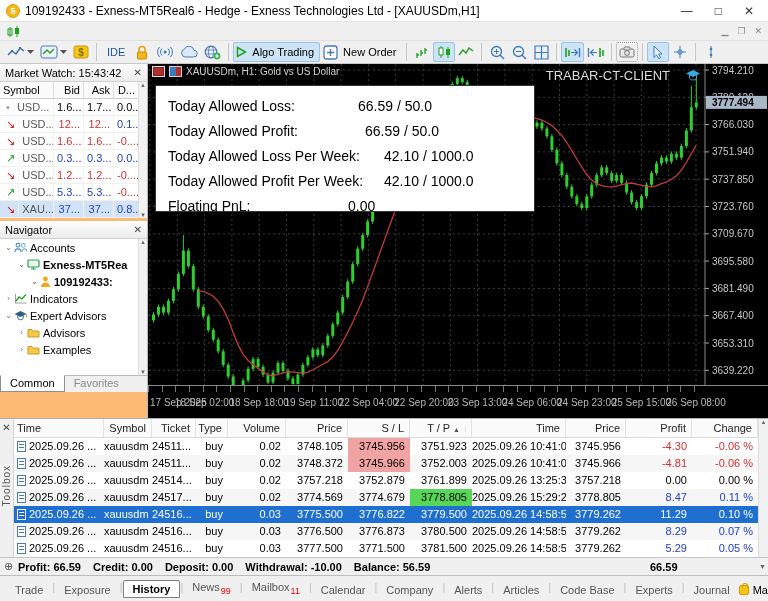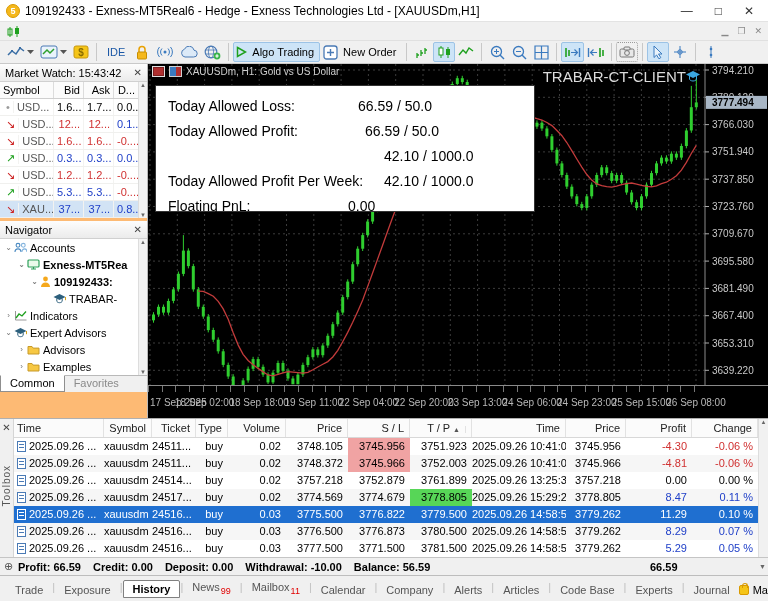--- a/index.html
+++ b/index.html
@@ -48,21 +48,21 @@
   .nav-row .exp { width:9px; font-size:8px; color:#777; text-align:center; }
   .nav-row .nico { margin:0 3px 0 1px; display:flex; }
   .nav-row.b { font-weight:bold; }
 
   
   .chartpanel { position:absolute; left:148px; top:64px; width:620px; height:354px; background:#000; }
   .chart-canvas { position:absolute; left:0; top:0; width:620px; height:321px; }
   .chart-header { position:absolute; left:4px; top:2px; display:flex; align-items:center; gap:4px; color:#cfcfcf; font-size:10px; z-index:3; }
   .ch-ic1 { width:13px; height:11px; background:#b03030; border:1px solid #e0e0e0; display:inline-block; box-shadow:inset 0 0 0 1px #802020; }
   .ch-ic2 { width:13px; height:11px; background:linear-gradient(90deg,#3a7abf 55%,#b03030 45%); border:1px solid #d0d0d0; display:inline-block; }
-  .client-label { position:absolute; right:68px; top:4px; color:#dcdcdc; font-size:15px; display:flex; gap:0; align-items:center; z-index:3; }
+  .client-label { position:absolute; right:68px; top:4px; color:#dcdcdc; font-size:13px; display:flex; gap:16px; align-items:center; z-index:3; }
   .infobox { position:absolute; left:7px; top:21px; width:380px; height:127px; background:#fff; border:1px solid #333; z-index:4; }
   .infobox .irow { position:absolute; left:12px; right:6px; height:20px; font-size:14px; color:#000; }
   .infobox .ival { position:absolute; top:0; }
   .timeaxis { position:absolute; left:0; top:321px; width:620px; height:33px; background:#000; border-top:1px solid #8a8a8a; }
   .ticks { position:absolute; left:0; top:0; width:558px; height:6px;
            background:repeating-linear-gradient(90deg,#777 0 1px,transparent 1px 13.65px); }
   .tlabel { position:absolute; top:11px; color:#b8b8b8; font-size:10px; white-space:nowrap; transform:translateX(-50%); }
   .tlabel.first { transform:none; }
 
   
@@ -375,31 +375,20 @@
       </div>
       <div class="nav-row b" style="padding-left: 30px;">
         <span class="exp">⌄</span>
         <span class="nico">
           <svg width="11" height="11">
             <circle cx="5.5" cy="3" r="2.4" fill="#f5a81c"></circle>
             <path d="M1 11c0-2.8 2-4.4 4.5-4.4S10 8.2 10 11z" fill="#f5a81c"></path>
           </svg>
         </span>
         <span>109192433:</span>
-      </div>
-      <div class="nav-row" style="padding-left: 43px;">
-        <span class="exp"></span>
-        <span class="nico">
-          <svg width="13" height="11">
-            <path d="M6.5 1L12.5 4 6.5 7 .5 4z" fill="#2c5f7c"></path>
-            <path d="M3.8 5.4V8c0 .9 1.2 1.7 2.7 1.7S9.2 8.9 9.2 8V5.4" fill="none" stroke="#2c5f7c"></path>
-            <path d="M12.5 4v3.2" stroke="#d4a017"></path>
-          </svg>
-        </span>
-        <span>TRABAR-</span>
       </div>
       <div class="nav-row" style="padding-left: 4px;">
         <span class="exp">›</span>
         <span class="nico">
           <svg width="13" height="11">
             <path d="M1.5 10V1M1.5 10h11" stroke="#999"></path>
             <polyline points="2,8 5,4 8,6 12,1.5" fill="none" stroke="#1ea01e" stroke-width="1.3"></polyline>
           </svg>
         </span>
         <span>Indicators</span>
@@ -737,21 +726,21 @@
     <div class="client-label">
       <span>TRABAR-CT-CLIENT</span>
       <svg width="14" height="11">
           <path d="M7 0l7 3.5L7 7 0 3.5z" fill="#3ba7e0"></path>
           <path d="M3.5 5v3c0 1 1.6 2 3.5 2s3.5-1 3.5-2V5" fill="none" stroke="#3ba7e0"></path>
         </svg>
     </div>
     <div class="infobox" id="infobox">
         <div class="irow" style="top: 12px;"><span>Today Allowed Loss:</span><span class="ival" style="left:190px">66.59 / 50.0</span></div>
         <div class="irow" style="top: 37px;"><span>Today Allowed Profit:</span><span class="ival" style="left:197px">66.59 / 50.0</span></div>
-        <div class="irow" style="top: 62px;"><span class="ival" style="left:216px">42.10 / 1000.0</span></div>
+        <div class="irow" style="top: 62px;"><span>Today Allowed Loss  Per Week:</span><span class="ival" style="left:216px">42.10 / 1000.0</span></div>
         <div class="irow" style="top: 87px;"><span>Today Allowed Profit Per Week:</span><span class="ival" style="left:216px">42.10 / 1000.0</span></div>
         <div class="irow" style="top: 112px;"><span>Floating PnL:</span><span class="ival" style="left:180px">0.00</span></div>
       </div>
   </div>
   <div class="timeaxis" id="timeaxis">
     <div class="ticks"></div>
   <span class="tlabel first" style="left: 2px;">17 Sep 2025</span>
       <span class="tlabel" style="left: 56.6px;">18 Sep 02:00</span>
       <span class="tlabel" style="left: 111.2px;">18 Sep 18:00</span>
       <span class="tlabel" style="left: 165.8px;">19 Sep 11:00</span>

